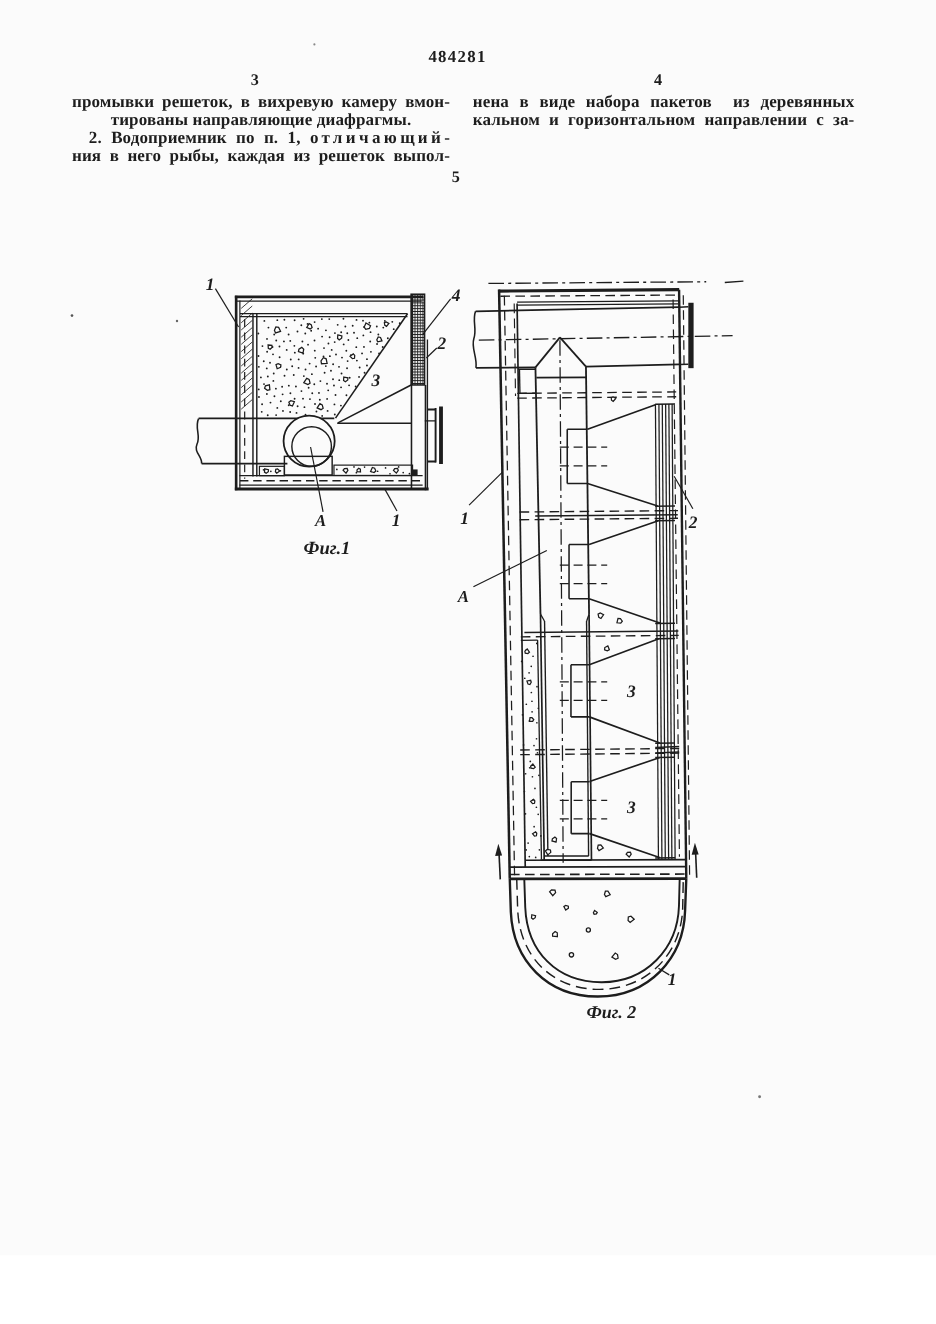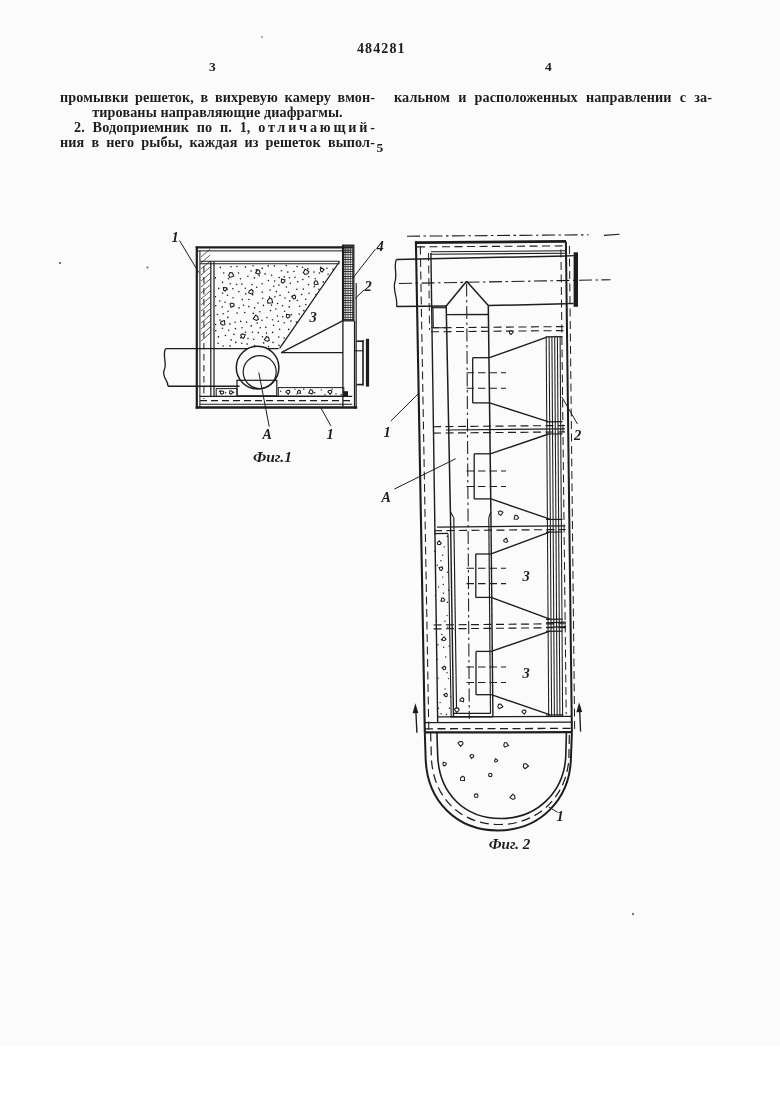--- a/index.html
+++ b/index.html
@@ -1,34 +1,35 @@
 <!DOCTYPE html>
 <html><head><meta charset="utf-8"><style>
 html,body{margin:0;padding:0;}
 #page{position:relative;width:780px;height:1046px;background:#fbfbfa;overflow:hidden;filter:grayscale(1) blur(0.22px);
   font-family:"Liberation Serif",serif;color:#1d1d1d;}
 .ln{text-align:justify;text-align-last:justify;white-space:nowrap;}
 .lnl{text-align:center;}
-.col{position:absolute;font-size:14.2px;line-height:15.3px;letter-spacing:0.1px;font-weight:bold;margin-top:12px;}
+.col{position:absolute;font-size:14.2px;line-height:15.3px;letter-spacing:0.1px;font-weight:bold;}
 .hd{position:absolute;font-weight:bold;font-size:14px;letter-spacing:1.1px;}
 .cn{position:absolute;font-size:13.5px;font-weight:bold;}
 </style></head><body>
 <div id="page">
 <div class="hd" style="left:357px;top:40.5px">484281</div>
 <div class="cn" style="left:209px;top:58.5px">3</div>
 <div class="cn" style="left:545px;top:58.5px">4</div>
 <div class="cn" style="left:376.5px;top:140px">5</div>
 <div class="col" style="left:60px;top:77.5px;width:315px">
 <div class="ln">промывки решеток, в вихревую камеру вмон-</div>
 <div class="lnl">тированы направляющие диафрагмы.</div>
 <div class="ln"><span style="padding-left:14px"></span>2. Водоприемник по п. 1, <span style="letter-spacing:2.8px">отличающий</span>-</div>
 <div class="ln">ния в него рыбы, каждая из решеток выпол-</div>
 </div>
 <div class="col" style="left:394px;top:77.5px;width:318px">
-<div class="ln">кальном и расположенных направлении с за-</div>
+<div class="ln">нена в виде набора пакетов&nbsp; из деревянных</div>
+<div class="ln">кальном и горизонтальном направлении с за-</div>
 </div>
 <svg width="780" height="1103" viewBox="0 0 780 1103" style="position:absolute;left:0;top:0">
       <defs>
         <pattern id="grid" width="2.2" height="2.4" patternUnits="userSpaceOnUse">
           <path d="M0 0.4 H2.2 M0.5 0 V2.4" stroke="#1d1d1d" stroke-width="0.75" fill="none"></path>
         </pattern>
       </defs>
       <line x1="195.7" y1="247.4" x2="352.5" y2="247.4" stroke="#1d1d1d" stroke-width="2.2" stroke-linecap="butt"></line>
       <line x1="197" y1="250.9" x2="351.5" y2="250.9" stroke="#1d1d1d" stroke-width="1.0" stroke-linecap="butt"></line>
       <line x1="200" y1="261.3" x2="339.6" y2="261.3" stroke="#1d1d1d" stroke-width="1.1" stroke-linecap="butt"></line>

